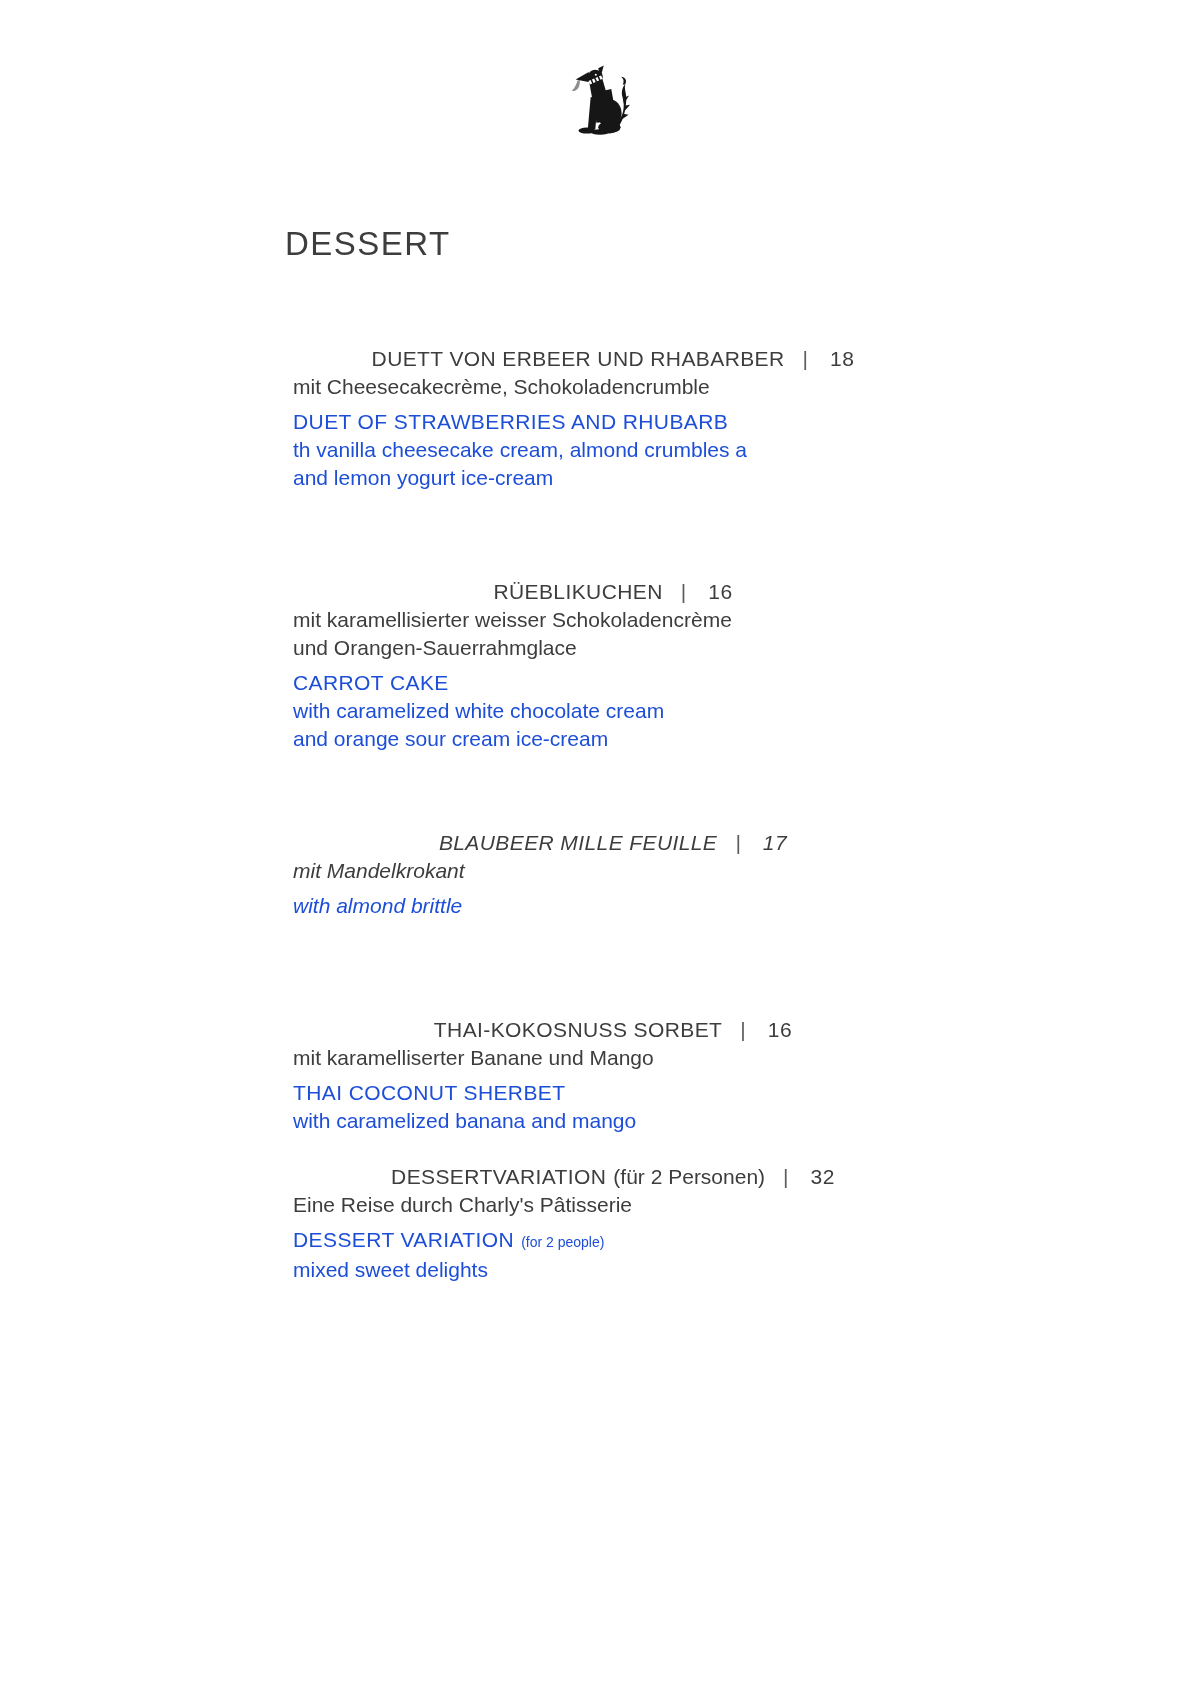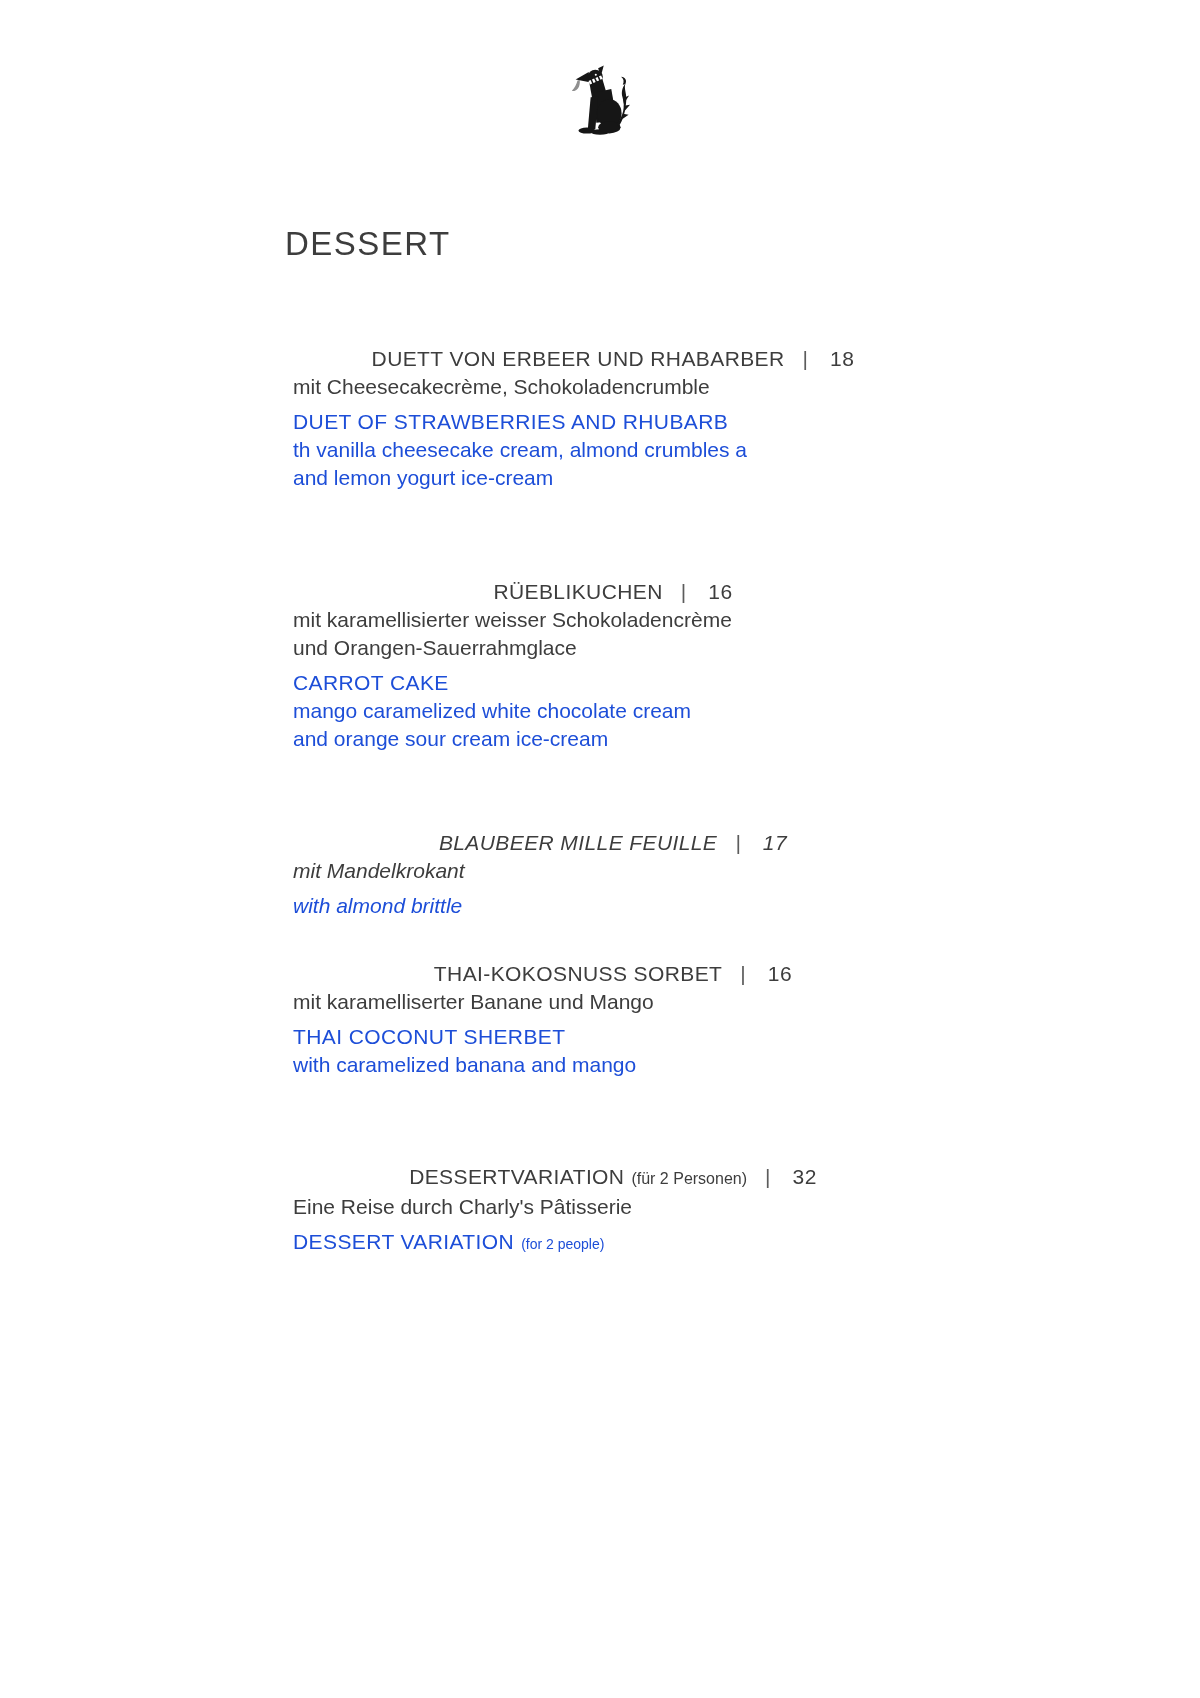--- a/index.html
+++ b/index.html
@@ -33,30 +33,30 @@
     position:absolute;
     left:293px;
     width:640px;
     color:#3d3d3d;
     font-size:21px;
     line-height:28px;
     font-weight:400;
   }
   .t-row{white-space:nowrap;text-align:center;}
   .t-de{letter-spacing:0.4px;}
-  .t-note{font-size:16px;margin-left:7px;}
+  .t-note{font-size:21px;margin-left:7px;}
   .sep{margin:0 22px 0 18px;color:#5c5c5c;}
   .price{letter-spacing:0.5px;}
   .en-block{margin-top:7px;color:#1d4ed8;}
   .en-caps{letter-spacing:0.4px;}
   .en-note{font-size:14px;margin-left:7px;}
   .it1{top:345px;}
   .it2{top:578px;}
   .it3{top:829px;font-style:italic;}
-  .it4{top:960px;}
+  .it4{top:1016px;}
   .it5{top:1163px;}
 </style>
 </head>
 <body>
 
 <div class="page">
 
   <svg class="logo" viewBox="0 0 64 80" preserveAspectRatio="xMidYMid meet" aria-hidden="true">
     <g fill="#161616" stroke="none">
 
@@ -111,21 +111,21 @@
   </section>
 
   <section class="item it2">
     <div class="t-row">
       <span class="t-de">RÜEBLIKUCHEN</span><span class="sep">|</span><span class="price">16</span>
     </div>
     <div>mit karamellisierter weisser Schokoladencrème</div>
     <div>und Orangen-Sauerrahmglace</div>
     <div class="en-block">
       <div class="en-caps">CARROT CAKE</div>
-      <div>mango caramelized white chocolate cream</div>
+      <div>with caramelized white chocolate cream</div>
       <div>and orange sour cream ice-cream</div>
     </div>
   </section>
 
   <section class="item it3">
     <div class="t-row">
       <span class="t-de">BLAUBEER MILLE FEUILLE</span><span class="sep">|</span><span class="price">17</span>
     </div>
     <div>mit Mandelkrokant</div>
     <div class="en-block">
@@ -146,16 +146,17 @@
 
   <section class="item it5">
     <div class="t-row">
       <span class="t-de">DESSERTVARIATION</span><span class="t-note">(für 2 Personen)</span><span class="sep">|</span><span class="price">32</span>
     </div>
     <div>Eine Reise durch Charly's Pâtisserie</div>
     <div class="en-block">
       <div>
         <span class="en-caps">DESSERT VARIATION</span><span class="en-note">(for 2 people)</span>
       </div>
+      <div>mixed sweet delights</div>
     </div>
   </section>
 
 </div>
 
 </body></html>

